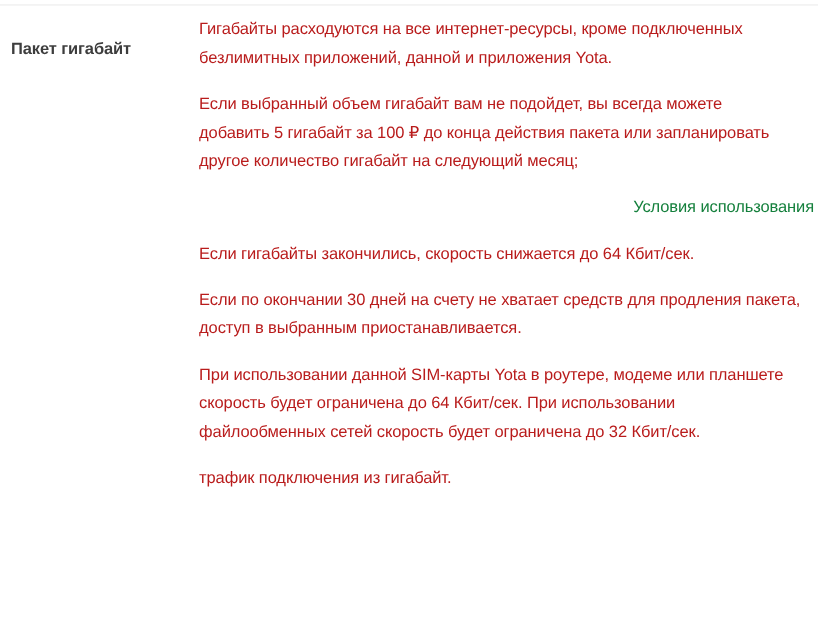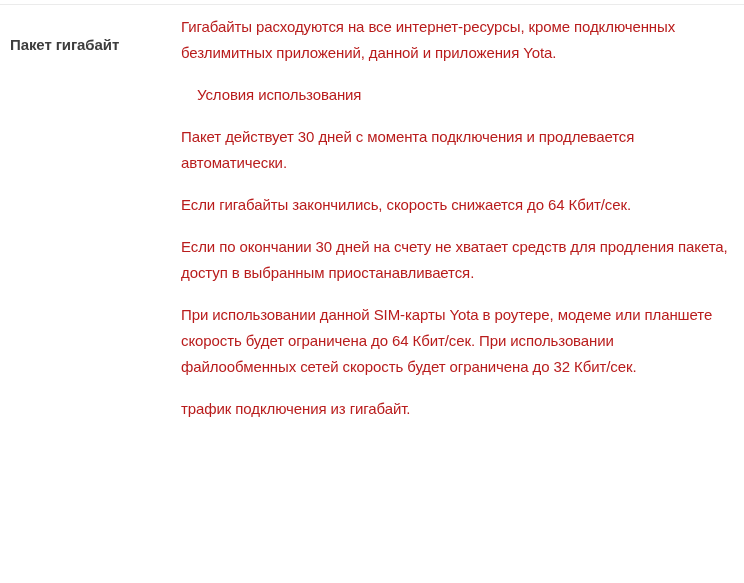--- a/index.html
+++ b/index.html
@@ -56,22 +56,23 @@
     letter-spacing: -0.1px;
   }
   .ln {
     display: block;
     white-space: nowrap;
   }
   .section-label {
     margin: 0 0 16px 16px;
     font-size: 15px;
     line-height: 26px;
-    color: #b91c1c;
+    color: #15803d;
     letter-spacing: -0.1px;
+    text-align: right;
   }
 </style>
 </head>
 <body>
 
 <div class="page">
   <div class="top-border"></div>
 
   <div class="row">
 
@@ -79,27 +80,28 @@
       <div class="row-title">Пакет гигабайт</div>
     </div>
 
     <div class="desc-cell">
 
       <p class="para">
         <span class="ln">Гигабайты расходуются на все интернет-ресурсы, кроме подключенных</span>
         <span class="ln">безлимитных приложений, данной и приложения Yota.</span>
       </p>
 
+      <p class="para">
+        <span class="ln">Если выбранный объем гигабайт вам не подойдет, вы всегда можете</span>
+        <span class="ln">добавить 5 гигабайт за 100 ₽ до конца действия пакета или запланировать</span>
+        <span class="ln">другое количество гигабайт на следующий месяц;</span>
+      </p>
 
       <p class="section-label">Условия использования</p>
 
-      <p class="para">
-        <span class="ln">Пакет действует 30 дней с момента подключения и продлевается</span>
-        <span class="ln">автоматически.</span>
-      </p>
 
       <p class="para">
         <span class="ln">Если гигабайты закончились, скорость снижается до 64 Кбит/сек.</span>
       </p>
 
       <p class="para">
         <span class="ln">Если по окончании 30 дней на счету не хватает средств для продления пакета,</span>
         <span class="ln">доступ в выбранным приостанавливается.</span>
       </p>
 

